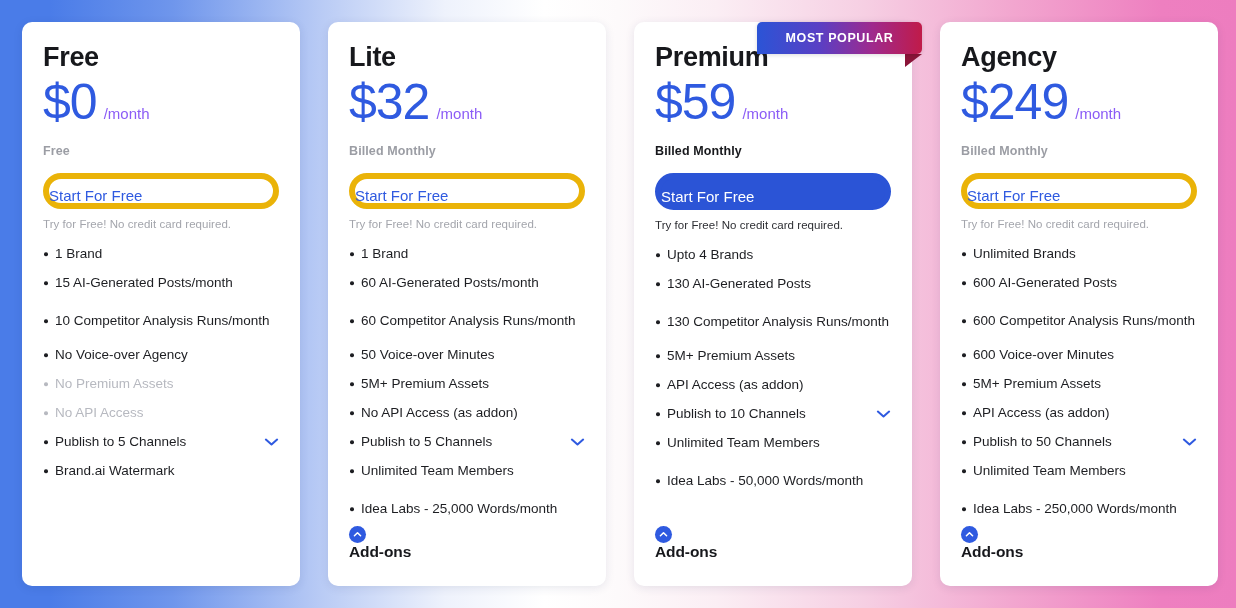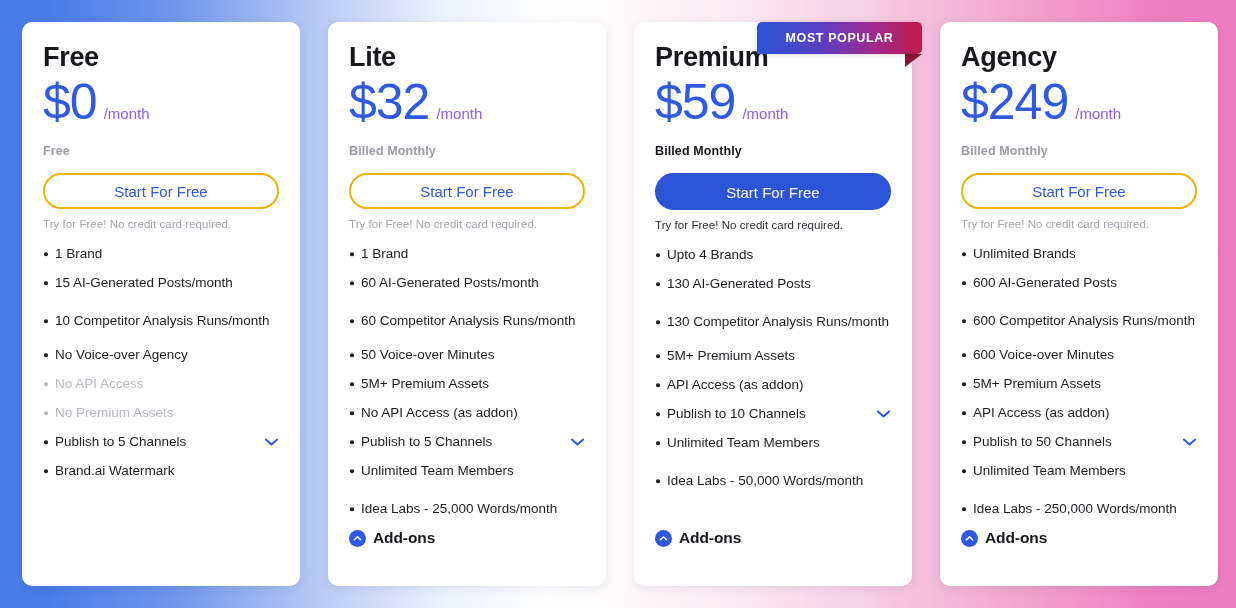--- a/index.html
+++ b/index.html
@@ -92,25 +92,25 @@
   }
 
   .billed--dark { color: #17181c; }
 
   .cta {
     display: block;
     width: 100%;
     margin-top: 15px;
     height: 36px;
     line-height: 34px;
-    text-align: center;
+    text-align: left;
     font-size: 15px;
     font-weight: 500;
     border-radius: 20px;
-    border: 2px solid #eab308;
+    border: 6px solid #eab308;
     background: #ffffff;
     color: #2f5ae0;
     cursor: pointer;
     font-family: "Liberation Sans", sans-serif;
   }
 
   .cta--filled {
     background: #2b54d6;
     border-color: #2b54d6;
     color: #ffffff;
@@ -170,24 +170,25 @@
     display: inline-flex;
     align-items: center;
     cursor: pointer;
   }
 
   .chev svg { display: block; }
 
   .addons {
     position: absolute;
     left: 21px;
-    bottom: 39px;
+    bottom: 25px;
     display: flex;
-    align-items: flex-end;
+    align-items: flex-start;
     cursor: pointer;
+    flex-direction: column;
   }
 
   .addons-icon {
     width: 17px;
     height: 17px;
     border-radius: 50%;
     background: #2f5ae0;
     display: inline-flex;
     align-items: center;
     justify-content: center;
@@ -254,24 +255,24 @@
         <li class="feature">
           <span class="feature-text">15 AI-Generated Posts/month</span>
         </li>
         <li class="feature feature--two-line">
           <span class="feature-text">10 Competitor Analysis Runs/month</span>
         </li>
         <li class="feature">
           <span class="feature-text">No Voice-over Agency</span>
         </li>
         <li class="feature feature--muted">
+          <span class="feature-text">No Premium Assets</span>
+        </li>
+        <li class="feature feature--muted">
           <span class="feature-text">No API Access</span>
-        </li>
-        <li class="feature feature--muted">
-          <span class="feature-text">No Premium Assets</span>
         </li>
         <li class="feature">
           <span class="feature-text">Publish to 5 Channels</span>
           <span class="chev">
             <svg width="15" height="10" viewBox="0 0 16 10">
               <path d="M2 2.4 L8 7.6 L14 2.4" fill="none" stroke="#2f5ae0" stroke-width="2.2" stroke-linecap="round" stroke-linejoin="round"></path>
             </svg>
           </span>
         </li>
         <li class="feature">

